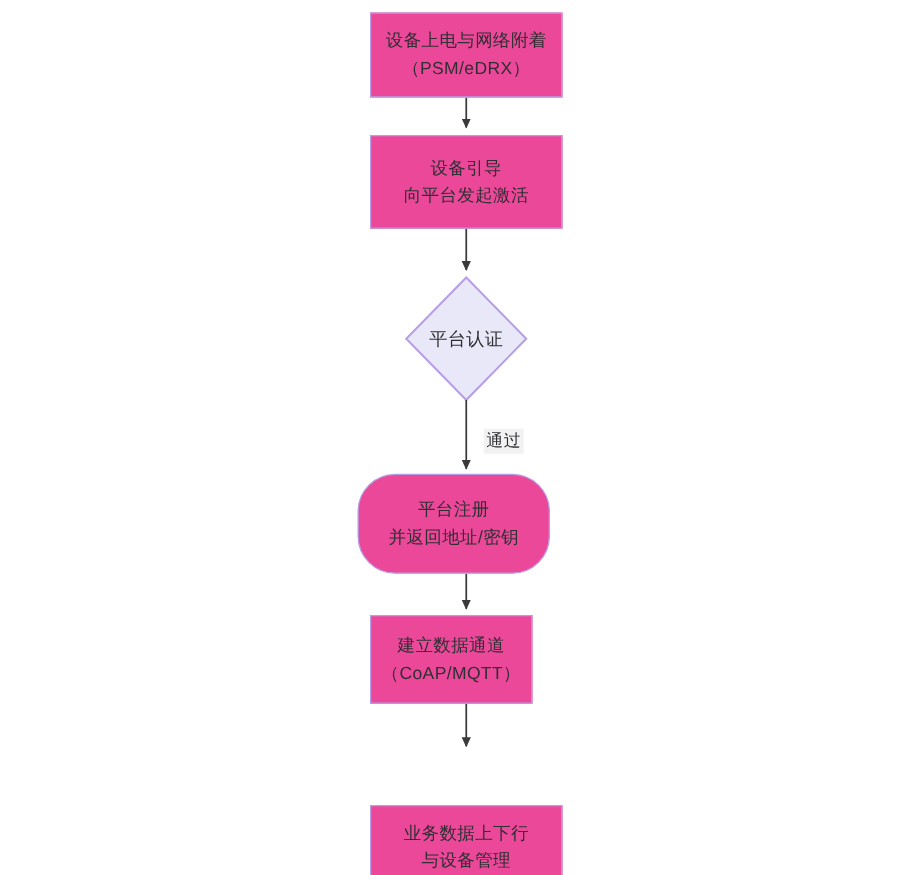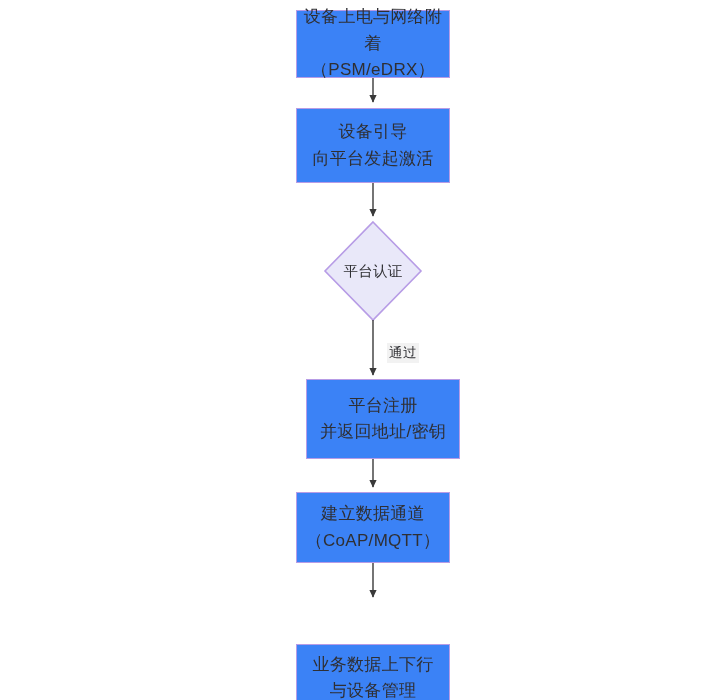--- a/index.html
+++ b/index.html
@@ -30,24 +30,24 @@
   }
   .node {
     position: absolute;
     box-sizing: border-box;
     display: flex;
     align-items: center;
     justify-content: center;
     text-align: center;
   }
   .process-node {
-    background: #3b82f6;
+    background: #ec4899;
     border: 1.6px solid #b79ce6;
     color: #2f2f33;
-    font-size: 17px;
+    font-size: 14px;
     line-height: 1.55;
     letter-spacing: 0.3px;
   }
   .node-text {
     white-space: pre-line;
     padding: 0 6px;
   }
   .decision-node {
     color: #2f2f33;
     font-size: 14.5px;
@@ -107,26 +107,26 @@
     <span class="node-text decision-label">平台认证</span>
   </div>
 
   <div class="node process-node" style="left:296px; top:108px; width:154px; height:75px;">
     <span class="node-text">设备引导
 向平台发起激活</span>
   </div>
 
   <div class="edge-label" style="left:354px; top:343px;">通过</div>
 
-  <div class="node process-node" style="left:306px; top:379px; width:154px; height:80px;">
+  <div class="node process-node" style="left:286px; top:379px; width:154px; height:80px;border-radius:30px;">
     <span class="node-text">平台注册
 并返回地址/密钥</span>
   </div>
 
-  <div class="node process-node" style="left:296px; top:492px; width:154px; height:71px;">
+  <div class="node process-node" style="left:296px; top:492px; width:130px; height:71px;">
     <span class="node-text">建立数据通道
 （CoAP/MQTT）</span>
   </div>
 
   <div class="node process-node" style="left:296px; top:602px; width:154px; height:68px;margin-top:42px;">
     <span class="node-text">业务数据上下行
 与设备管理</span>
   </div>
 
 </div>

